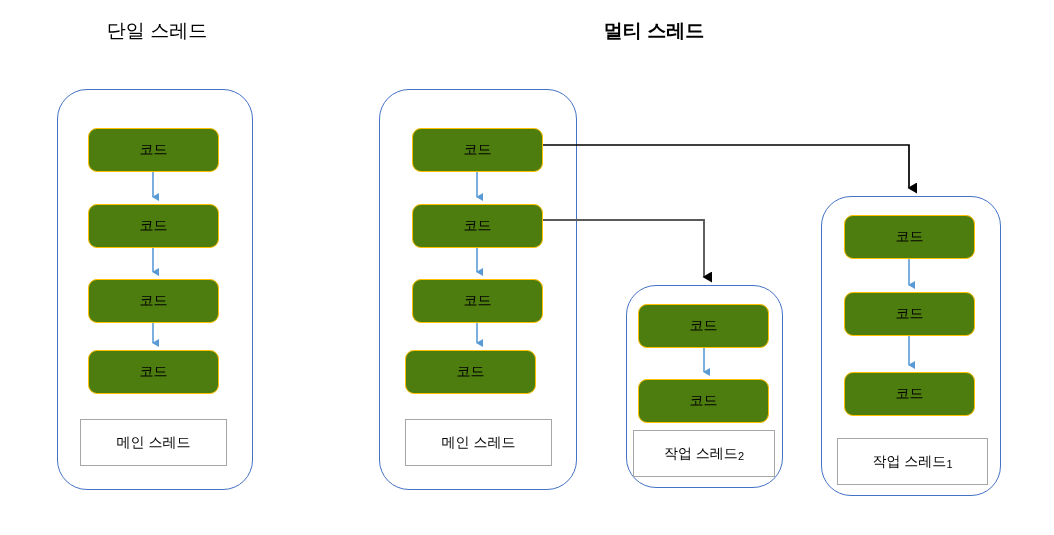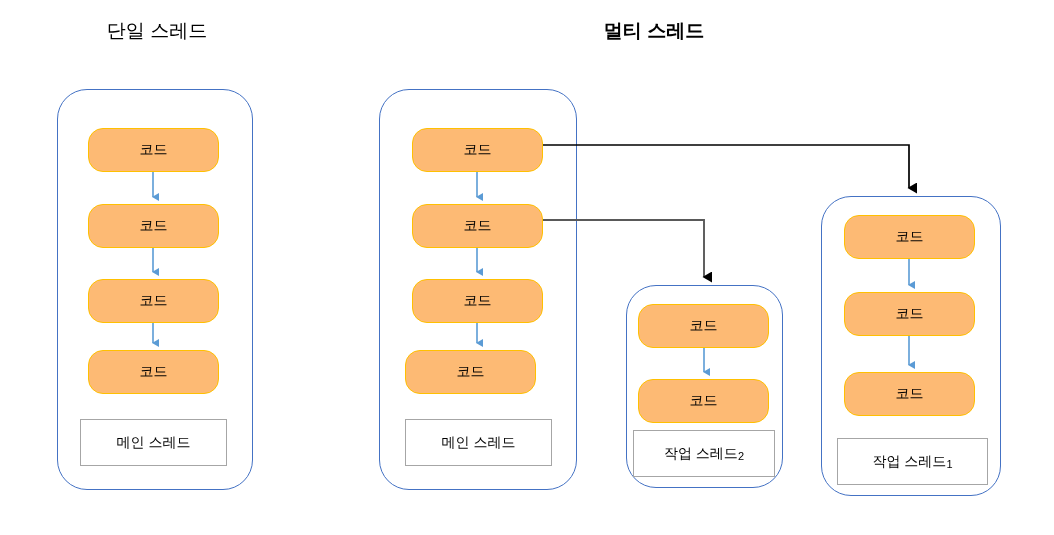--- a/index.html
+++ b/index.html
@@ -40,22 +40,22 @@
     border: 1.4px solid #4472C4;
     border-radius: 30px;
     background: #ffffff;
   }
 
   
   .code-box {
     position: absolute;
     box-sizing: border-box;
     border: 1.6px solid #FFC000;
-    border-radius: 15px;
-    background: #fdba74;
+    border-radius: 9px;
+    background: #4d7c0f;
     display: flex;
     align-items: center;
     justify-content: center;
     font-size: 14px;
     color: #000000;
     text-align: center;
   }
 
   
   .thread-label-box {

